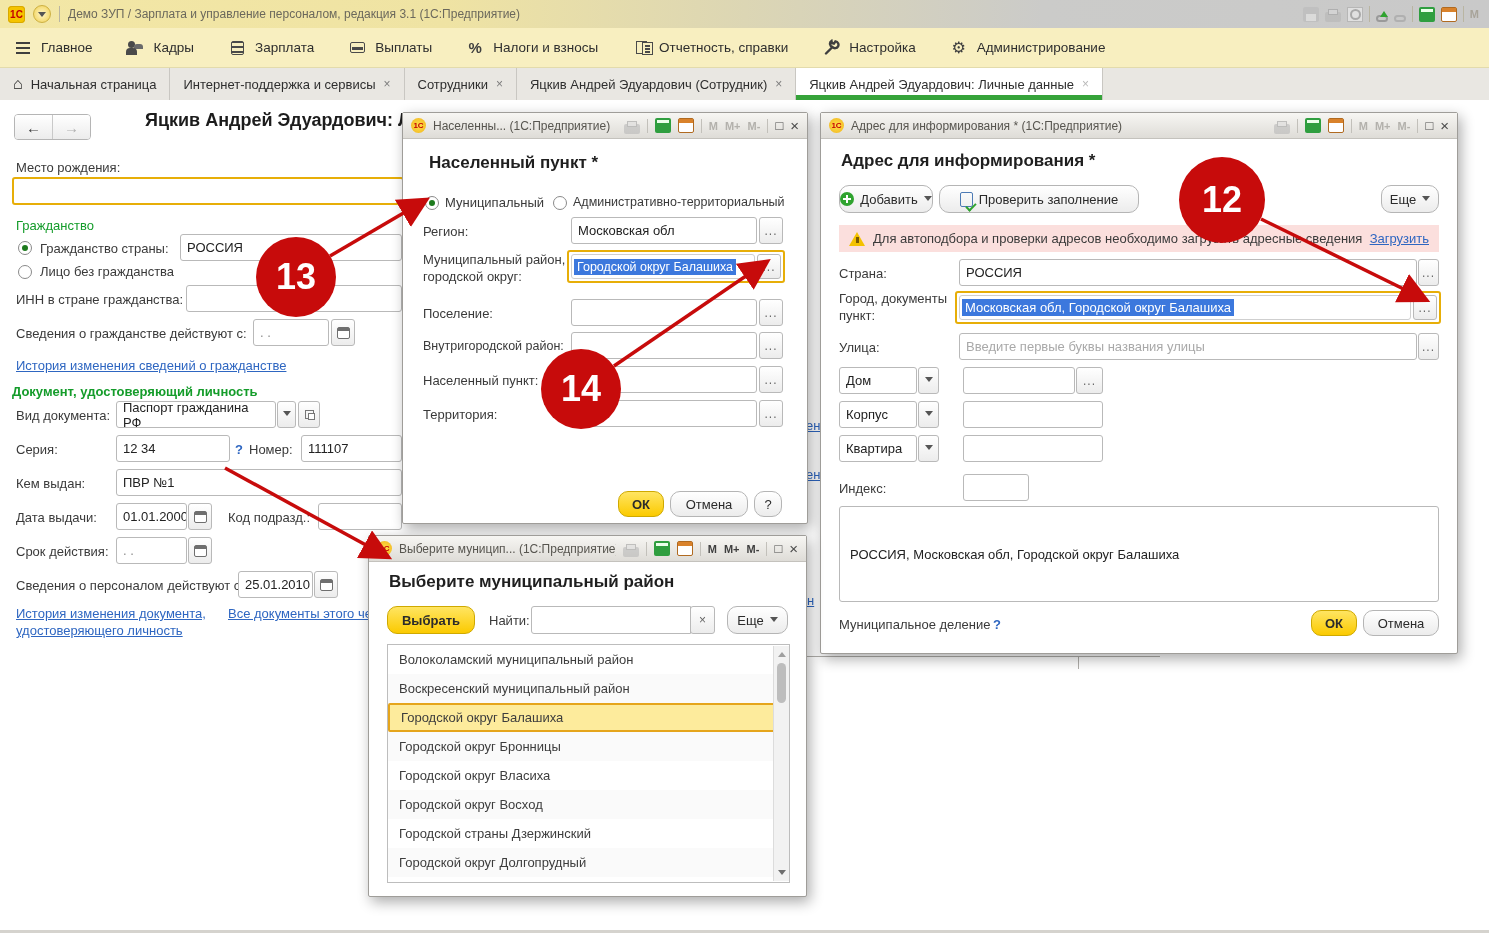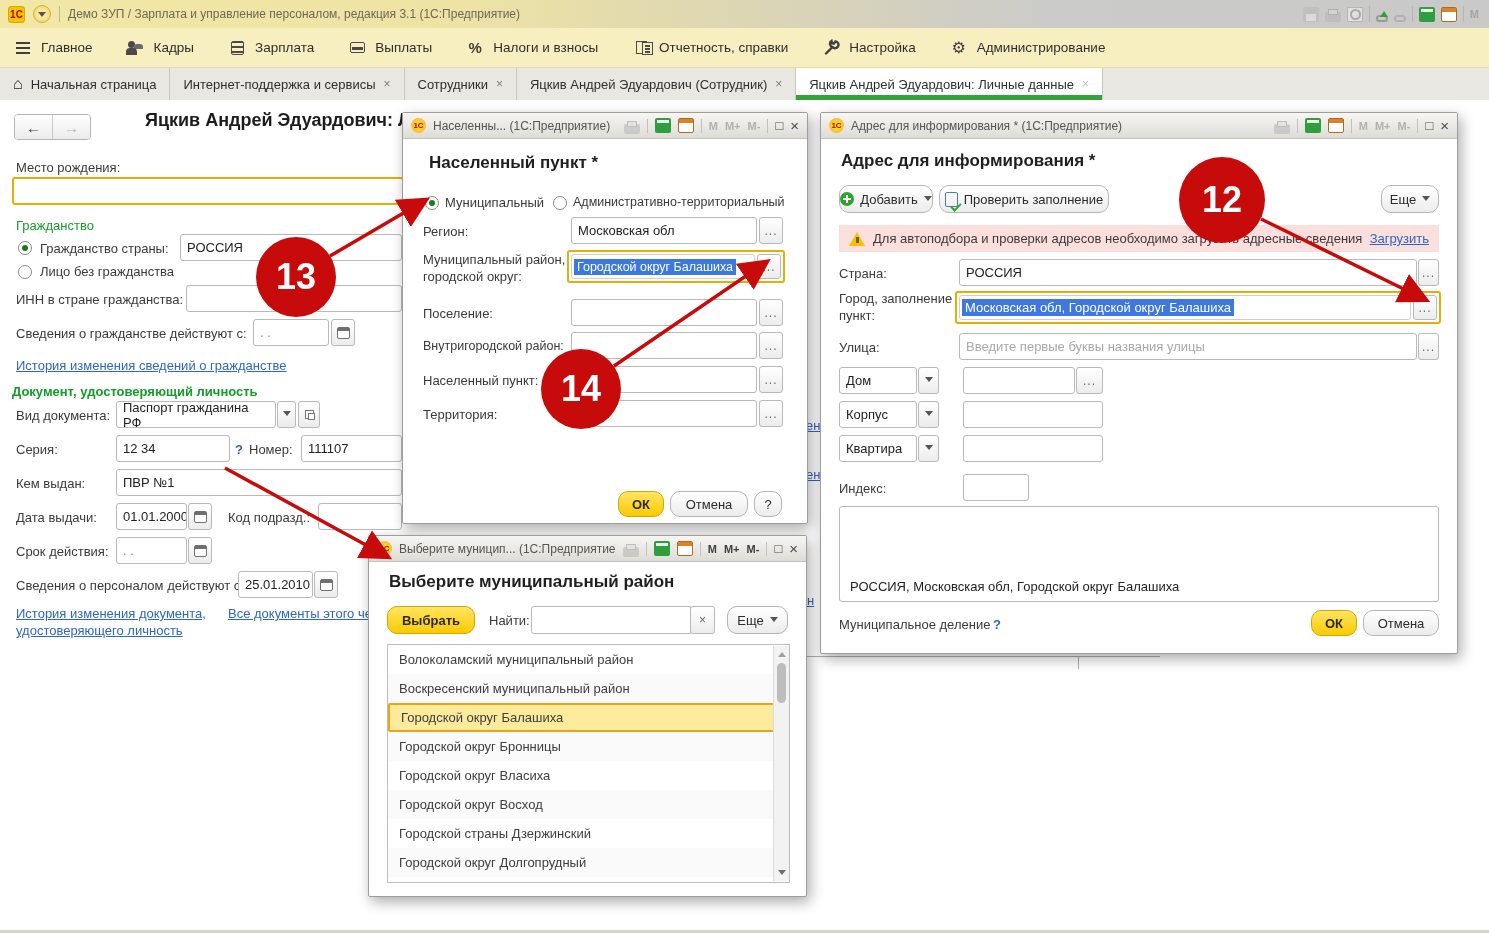--- a/index.html
+++ b/index.html
@@ -404,42 +404,42 @@
           <span class="winbtn" style="font-size:15px;">×</span>
         </div>
       </div>
       <div class="dhead" style="left:20px;top:38px;">Адрес для информирования *</div>
 
       <div class="btn" style="left:18px;top:72px;width:94px;height:28px;">
         <div class="plus"></div>
         <span>Добавить</span>
         <div class="caret" style="margin-top:2px;"></div>
       </div>
-      <div class="btn" style="left:118px;top:72px;width:170px;height:28px;">
+      <div class="btn" style="left:118px;top:72px;width:200px;height:28px;">
         <div class="docchk"></div>
         <span>Проверить заполнение</span>
       </div>
       <div class="btn" style="left:560px;top:72px;width:58px;height:28px;">
         <span>Еще</span>
         <div class="caret" style="margin-top:2px;"></div>
       </div>
 
       <div class="warn" style="left:18px;top:112px;width:600px;height:27px;">
         <div class="tri"></div>
         <span style="white-space:nowrap;overflow:hidden;">Для автоподбора и проверки адресов необходимо загрузить адресные сведения.</span>
         <span class="qmark" style="text-decoration:underline;font-weight:normal;">Загрузить</span>
       </div>
 
       <div class="lbl" style="left:18px;top:153px;">Страна:</div>
       <div class="inp" style="left:138px;top:146px;width:458px;">
           <span>РОССИЯ</span>
         </div>
       <div class="ell" style="left:597px;top:146px;width:21px;">...</div>
 
-      <div class="lbl" style="left:18px;top:178px;">Город, заполнение</div>
+      <div class="lbl" style="left:18px;top:178px;">Город, документы</div>
       <div class="lbl" style="left:18px;top:195px;">пункт:</div>
       <div class="hl" style="left:134px;top:178px;width:486px;height:33px;"></div>
       <div class="inp" style="left:138px;top:182px;width:452px;height:25px;border-color:#cfcfcf;padding:0 2px;">
           <span class="sel-text">Московская обл, Городской округ Балашиха</span>
         </div>
       <div class="ell" style="left:592px;top:182px;height:25px;">...</div>
 
       <div class="lbl" style="left:18px;top:227px;">Улица:</div>
       <div class="inp" style="left:138px;top:220px;width:458px;">
           <span class="ph">Введите первые буквы названия улицы</span>
@@ -467,21 +467,21 @@
           <span>Квартира</span>
         </div>
       <div class="ell" style="left:97px;top:322px;width:21px;">
           <div class="caret" style="margin-top:2px;"></div>
         </div>
       <div class="inp" style="left:142px;top:322px;width:140px;"></div>
 
       <div class="lbl" style="left:18px;top:368px;">Индекс:</div>
       <div class="inp" style="left:142px;top:361px;width:66px;"></div>
 
-      <div class="inp" style="left:18px;top:393px;width:600px;height:96px;align-items:flex-end;padding:7px 10px;">
+      <div class="inp" style="left:18px;top:393px;width:600px;height:96px;align-items:center;padding:7px 10px;">
           <span>РОССИЯ, Московская обл, Городской округ Балашиха</span>
         </div>
 
       <div class="lbl" style="left:18px;top:504px;">Муниципальное деление</div>
       <span class="lbl qmark" style="left:172px;top:504px;">?</span>
       <div class="btn yellow" style="left:490px;top:497px;width:46px;height:26px;">ОК</div>
       <div class="btn" style="left:542px;top:497px;width:76px;height:26px;">Отмена</div>
     </div>
 
     <div class="dlg" style="left:368px;top:435px;width:437px;height:360px;z-index:12;">

